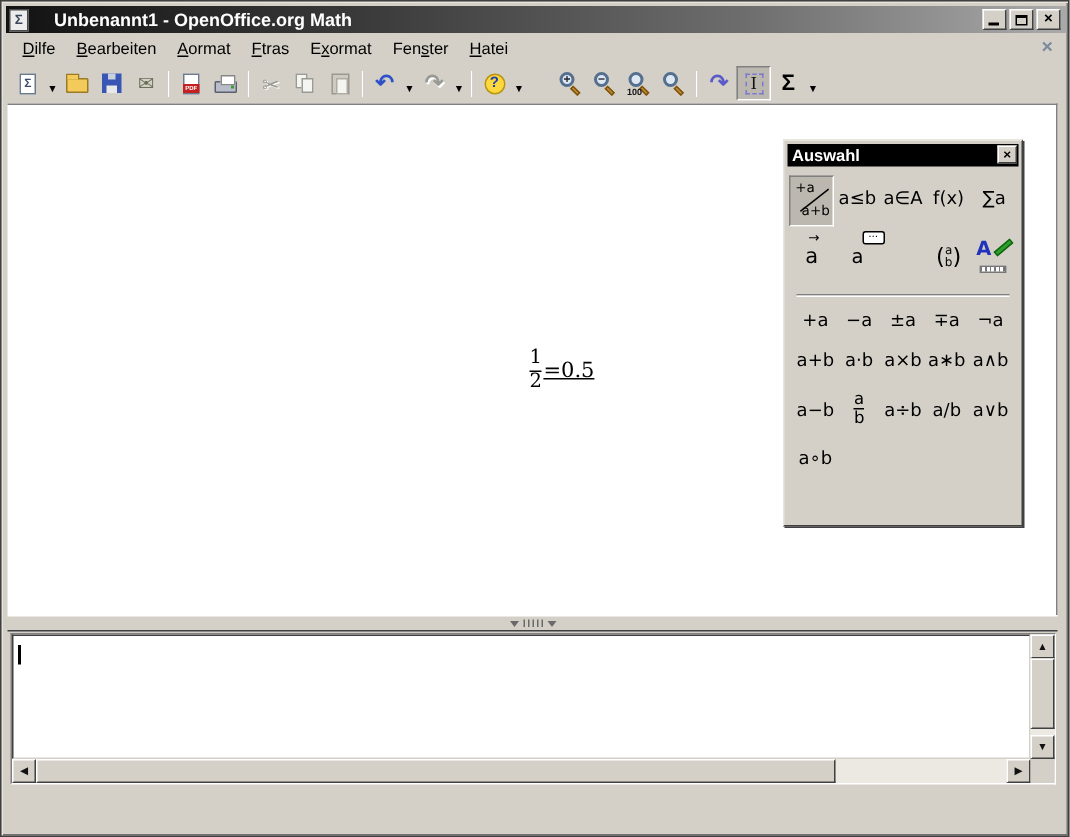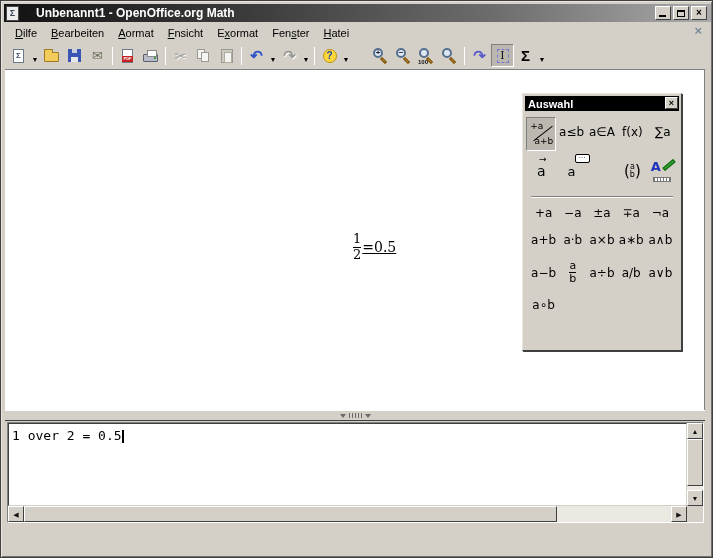--- a/index.html
+++ b/index.html
@@ -183,21 +183,21 @@
       <span class="win-btn">
           <span class="glyph-close">×</span>
         </span>
     </span>
   </div>
 
   <div class="menubar">
     <span class="menu-item"><span></span><span class="key">D</span><span>ilfe</span></span>
     <span class="menu-item"><span></span><span class="key">B</span><span>earbeiten</span></span>
     <span class="menu-item"><span></span><span class="key">A</span><span>ormat</span></span>
-    <span class="menu-item"><span></span><span class="key">F</span><span>nsicht</span></span>
+    <span class="menu-item"><span></span><span class="key">F</span><span>tras</span></span>
     <span class="menu-item"><span>E</span><span class="key">x</span><span>ormat</span></span>
     <span class="menu-item"><span>Fen</span><span class="key">s</span><span>ter</span></span>
     <span class="menu-item"><span></span><span class="key">H</span><span>atei</span></span>
     <span class="menubar-close">×</span>
   </div>
 
   <div class="toolbar">
     <span class="tbtn">
       <span class="ico-doc">Σ</span>
     </span>
@@ -305,21 +305,21 @@
         <i></i>
         <i></i>
         <i></i>
         <i></i>
         <i></i>
       </span>
     <span class="spl-tri"></span>
   </div>
 
   <div class="cmdframe">
-    <div class="cmdtext"><span>1 over 2 = 0.5</span><span class="caret-bar"></span></div>
+    <div class="cmdtext"><span class="caret-bar"></span></div>
     <div class="vscroll">
       <span class="sb-btn v-up">▲</span>
       <span class="sb-thumb v-thumb"></span>
       <span class="sb-btn v-down">▼</span>
     </div>
     <div class="hscroll">
       <span class="sb-btn h-left">◀</span>
       <span class="sb-thumb h-thumb"></span>
       <span class="sb-btn h-right">▶</span>
     </div>

